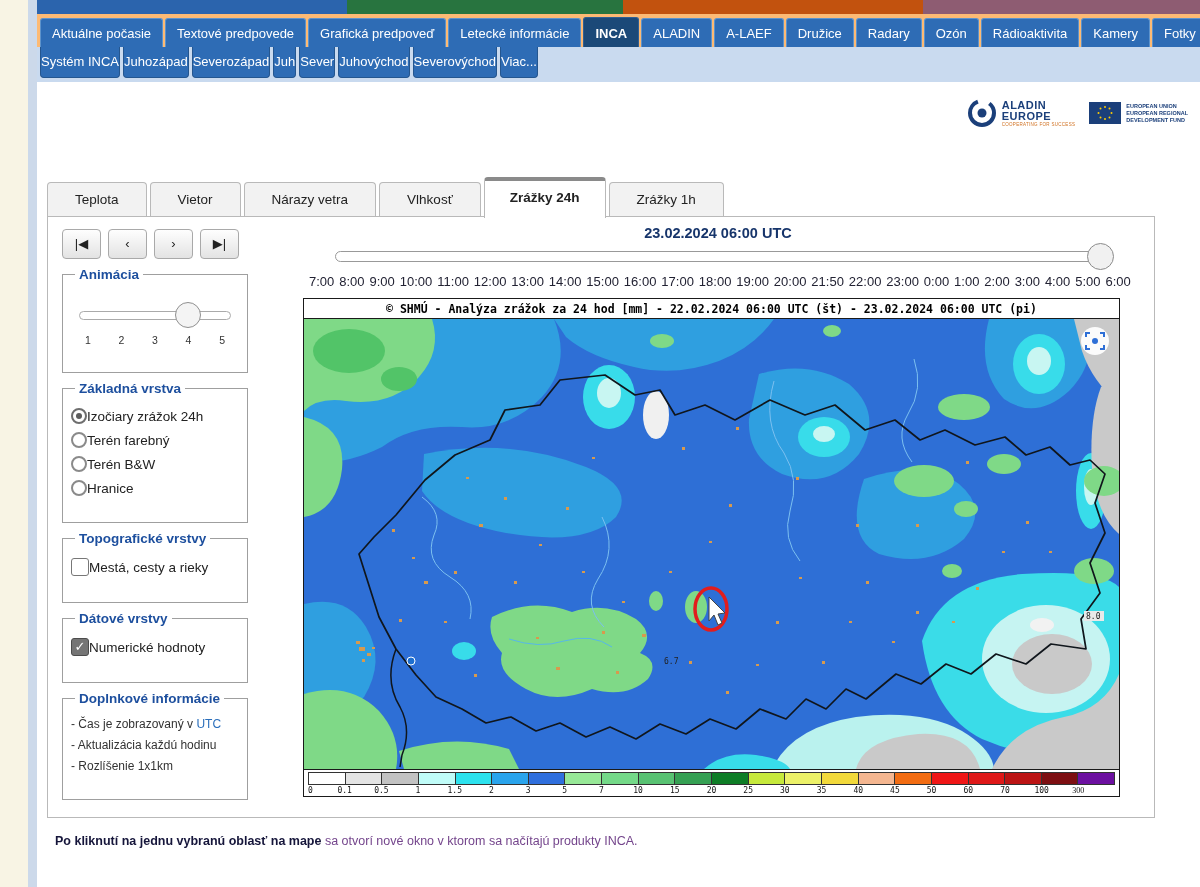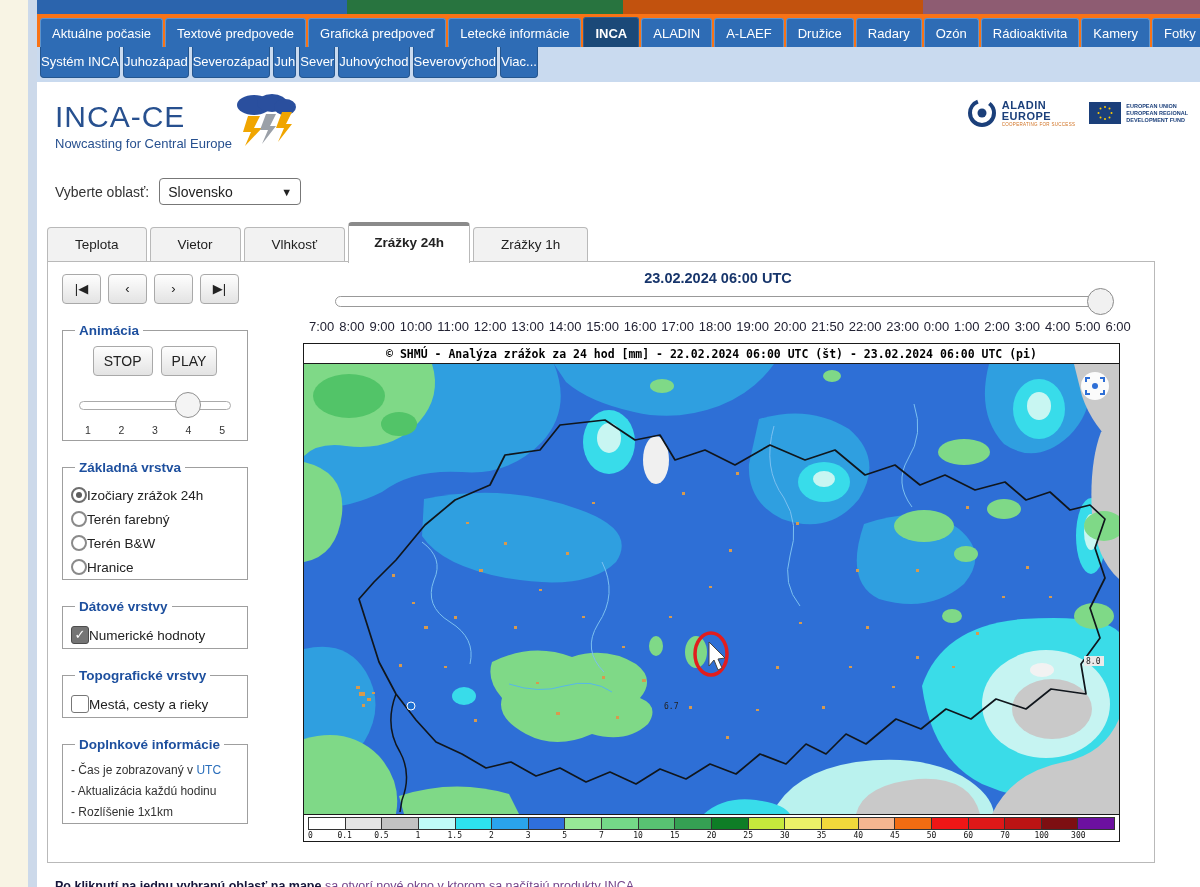--- a/index.html
+++ b/index.html
@@ -5,21 +5,21 @@
 *{box-sizing:border-box;margin:0;padding:0}
 html,body{width:1200px;height:887px}
 body{font-family:"Liberation Sans",sans-serif;background:#fff;overflow:hidden;position:relative;color:#222}
 .edge-cream{position:absolute;left:0;top:0;bottom:0;width:28px;background:#f8f4e4}
 .edge-blue{position:absolute;left:28px;top:0;bottom:0;width:9px;background:#ccd9ea}
 .page{margin-left:37px;position:relative}
 
 .top-strip{display:flex;height:14px}
 .strip-seg{height:14px}
 
-.nav1{background:#f97316;display:flex;gap:2px;padding:2px 0 0 3px;height:33px;align-items:flex-end}
+.nav1{background:#fdba74;display:flex;gap:2px;padding:2px 0 0 3px;height:33px;align-items:flex-end}
 .navtab{background:#2e6cb5;border:1px solid #5d93cc;border-bottom:none;border-radius:3px 3px 0 0;color:#fff;font-size:13px;padding:7px 11px 6px;white-space:nowrap;cursor:pointer}
 .navtab.active{background:#1b4978;font-weight:bold;border-color:#2f5f93;padding-top:8px}
 .nav2{background:#c9daef;display:flex;gap:3px;padding:0 0 4px 3px;height:35px}
 .nav2 .navtab{border-radius:0 0 4px 4px;border:1px solid #24568f;border-top:none;padding:7px 0}
 
 .hdr{position:relative;height:92px;background:#fff}
 .logo{position:absolute;left:18px;top:10px;display:flex;align-items:flex-start}
 .logo-txt .t1{font-size:30px;color:#27508f;letter-spacing:1px;margin-top:8px}
 .logo-txt .t2{font-size:13px;color:#27508f;margin-top:2px}
 .logo svg{margin-left:-8px}
@@ -36,21 +36,21 @@
 
 .tabs{display:flex;gap:3px;margin-left:10px;align-items:flex-end;height:42px;position:relative;z-index:2}
 .tab{background:#f2f2f2;border:1px solid #b9b9b9;border-bottom:none;border-radius:4px 4px 0 0;font-size:13.5px;color:#222;padding:9px 27px;cursor:pointer;white-space:nowrap}
 .tab.active{background:#fff;font-weight:bold;border-top:4px solid #8a8a8a;padding:9px 25px 13px;margin-bottom:-2px}
 
 .panel{border:1px solid #b9b9b9;margin:0 45px 0 10px;height:602px;position:relative;background:#fff}
 .sidebar{position:absolute;left:14px;top:12px;width:188px}
 .stepbtns{display:flex;gap:7px}
 .btn{background:linear-gradient(#fefefe,#e3e3e3);border:1px solid #a9a9a9;border-radius:4px;color:#222;cursor:pointer;text-align:center}
 .stepbtn{width:39px;height:30px;font-size:13px;line-height:28px}
-.fs{border:1px solid #9f9f9f;margin-top:19px;padding:4px 8px 4px;width:186px}
+.fs{border:1px solid #9f9f9f;margin-top:8px;padding:4px 8px 26px;width:186px}
 .fs legend{font-size:13.5px;font-weight:bold;color:#1d4f9e;padding:0 4px;margin-left:4px}
 .anim-btns{display:flex;gap:8px;justify-content:center;margin-top:4px}
 .anim-btn{font-size:14px;padding:6px 10px}
 .speed{margin:16px 8px 0;position:relative;height:26px}
 .speed-track{position:absolute;left:0;right:0;top:9px;height:9px;background:#fff;border:1px solid #aaa;border-radius:5px}
 .speed-handle{position:absolute;left:63%;top:0;width:26px;height:26px;border-radius:50%;background:#f4f4f4;border:1px solid #909090;cursor:pointer}
 .speed-ticks{display:flex;justify-content:space-between;margin:6px 14px 0;font-size:10.5px;color:#333}
 .opt-row{display:flex;align-items:center;gap:0;margin-top:8px;cursor:pointer}
 .radio{width:16px;height:16px;border:2px solid #8a8a8a;border-radius:50%;background:#fff;flex:0 0 auto;position:relative}
 .radio.sel{border-color:#6e6e6e}
@@ -115,34 +115,20 @@
       <div class="navtab">Juhozápad</div>
       <div class="navtab">Severozápad</div>
       <div class="navtab">Juh</div>
       <div class="navtab">Sever</div>
       <div class="navtab">Juhovýchod</div>
       <div class="navtab">Severovýchod</div>
       <div class="navtab">Viac...</div>
     </div>
 
   <div class="hdr">
-    <div class="logo">
-      <div class="logo-txt">
-        <div class="t1">INCA-CE</div>
-        <div class="t2">Nowcasting for Central Europe</div>
-      </div>
-      <svg width="76" height="56" viewBox="0 0 76 56">
-        <ellipse cx="30" cy="13" rx="17" ry="10" fill="#2a4f9e"></ellipse>
-        <ellipse cx="48" cy="11" rx="15" ry="9" fill="#2a4f9e"></ellipse>
-        <ellipse cx="61" cy="15" rx="11" ry="8" fill="#2a4f9e"></ellipse>
-        <polygon points="24,24 36,24 30,36 38,36 21,54 27,40 19,40" fill="#f0a500"></polygon>
-        <polygon points="42,22 52,22 46,34 52,34 38,52 44,38 36,38" fill="#9aa0a8"></polygon>
-        <polygon points="58,20 68,20 62,32 68,32 54,50 60,36 52,36" fill="#f0a500"></polygon>
-      </svg>
-    </div>
     <div class="partners">
       <div class="partner">
         <svg width="30" height="30" viewBox="0 0 30 30">
           <circle cx="15" cy="15" r="12" fill="none" stroke="#1b3f7a" stroke-width="4" stroke-dasharray="52 12"></circle>
           <circle cx="15" cy="15" r="4.5" fill="#1b3f7a"></circle>
         </svg>
         <div>
           <div class="ce1">ALADIN</div>
           <div class="ce1">EUROPE</div>
           <div class="ce2">COOPERATING FOR SUCCESS</div>
@@ -164,51 +150,41 @@
         </svg>
         <div class="eu-txt">
           <div>EUROPEAN UNION</div>
           <div>EUROPEAN REGIONAL</div>
           <div>DEVELOPMENT FUND</div>
         </div>
       </div>
     </div>
   </div>
 
-  <div class="region-row">
-    <span class="region-label">Vyberte oblasť:</span>
-    <div class="select">
-      <span>Slovensko</span>
-      <span class="chev">▼</span>
-    </div>
-  </div>
 
   <div class="tabs">
       <div class="tab">Teplota</div>
       <div class="tab">Vietor</div>
+      <div class="tab">Nárazy vetra</div>
       <div class="tab">Vlhkosť</div>
       <div class="tab active">Zrážky 24h</div>
       <div class="tab">Zrážky 1h</div>
     </div>
 
   <div class="panel">
     <div class="sidebar">
       <div class="stepbtns">
           <button class="btn stepbtn">|◀</button>
           <button class="btn stepbtn">‹</button>
           <button class="btn stepbtn">›</button>
           <button class="btn stepbtn">▶|</button>
         </div>
 
       <fieldset class="fs">
         <legend>Animácia</legend>
-        <div class="anim-btns">
-          <button class="btn anim-btn">STOP</button>
-          <button class="btn anim-btn">PLAY</button>
-        </div>
         <div class="speed">
           <div class="speed-track"></div>
           <div class="speed-handle"></div>
         </div>
         <div class="speed-ticks">
             <span>1</span>
             <span>2</span>
             <span>3</span>
             <span>4</span>
             <span>5</span>
@@ -231,35 +207,35 @@
               <span class="opt-label">Terén B&amp;W</span>
             </label>
             <label class="opt-row">
               <span class="radio"></span>
               <span class="opt-label">Hranice</span>
             </label>
           </div>
       </fieldset>
 
       <fieldset class="fs">
+        <legend>Topografické vrstvy</legend>
+        <div>
+            <label class="opt-row">
+              <span class="check"></span>
+              <span class="opt-label">Mestá, cesty a rieky</span>
+            </label>
+          </div>
+      </fieldset>
+
+      <fieldset class="fs">
         <legend>Dátové vrstvy</legend>
         <div>
             <label class="opt-row">
               <span class="check on">✓</span>
               <span class="opt-label">Numerické hodnoty</span>
-            </label>
-          </div>
-      </fieldset>
-
-      <fieldset class="fs">
-        <legend>Topografické vrstvy</legend>
-        <div>
-            <label class="opt-row">
-              <span class="check"></span>
-              <span class="opt-label">Mestá, cesty a rieky</span>
             </label>
           </div>
       </fieldset>
 
       <fieldset class="fs">
         <legend>Doplnkové informácie</legend>
         <div>
             <div class="info-line">- Čas je zobrazovaný v <a href="#">UTC</a></div>
             <div class="info-line">- Aktualizácia každú hodinu</div>
             <div class="info-line">- Rozlíšenie 1x1km</div>
@@ -480,21 +456,21 @@
               <span class="scale-label" style="left: 50%;">20</span>
               <span class="scale-label" style="left: 54.5455%;">25</span>
               <span class="scale-label" style="left: 59.0909%;">30</span>
               <span class="scale-label" style="left: 63.6364%;">35</span>
               <span class="scale-label" style="left: 68.1818%;">40</span>
               <span class="scale-label" style="left: 72.7273%;">45</span>
               <span class="scale-label" style="left: 77.2727%;">50</span>
               <span class="scale-label" style="left: 81.8182%;">60</span>
               <span class="scale-label" style="left: 86.3636%;">70</span>
               <span class="scale-label" style="left: 90.9091%;">100</span>
-              <span class="scale-label" style="left: 95.4545%;">300</span>
+              <span class="scale-label" style="left: 95.4545%; font-family: Liberation Serif, serif;">300</span>
             </div>
         </div>
       </div>
     </div>
   </div>
 
   <div class="footer">
     <b>Po kliknutí na jednu vybranú oblasť na mape</b><span> sa otvorí nové okno v ktorom sa načítajú produkty INCA.</span>
   </div>
 </div>

